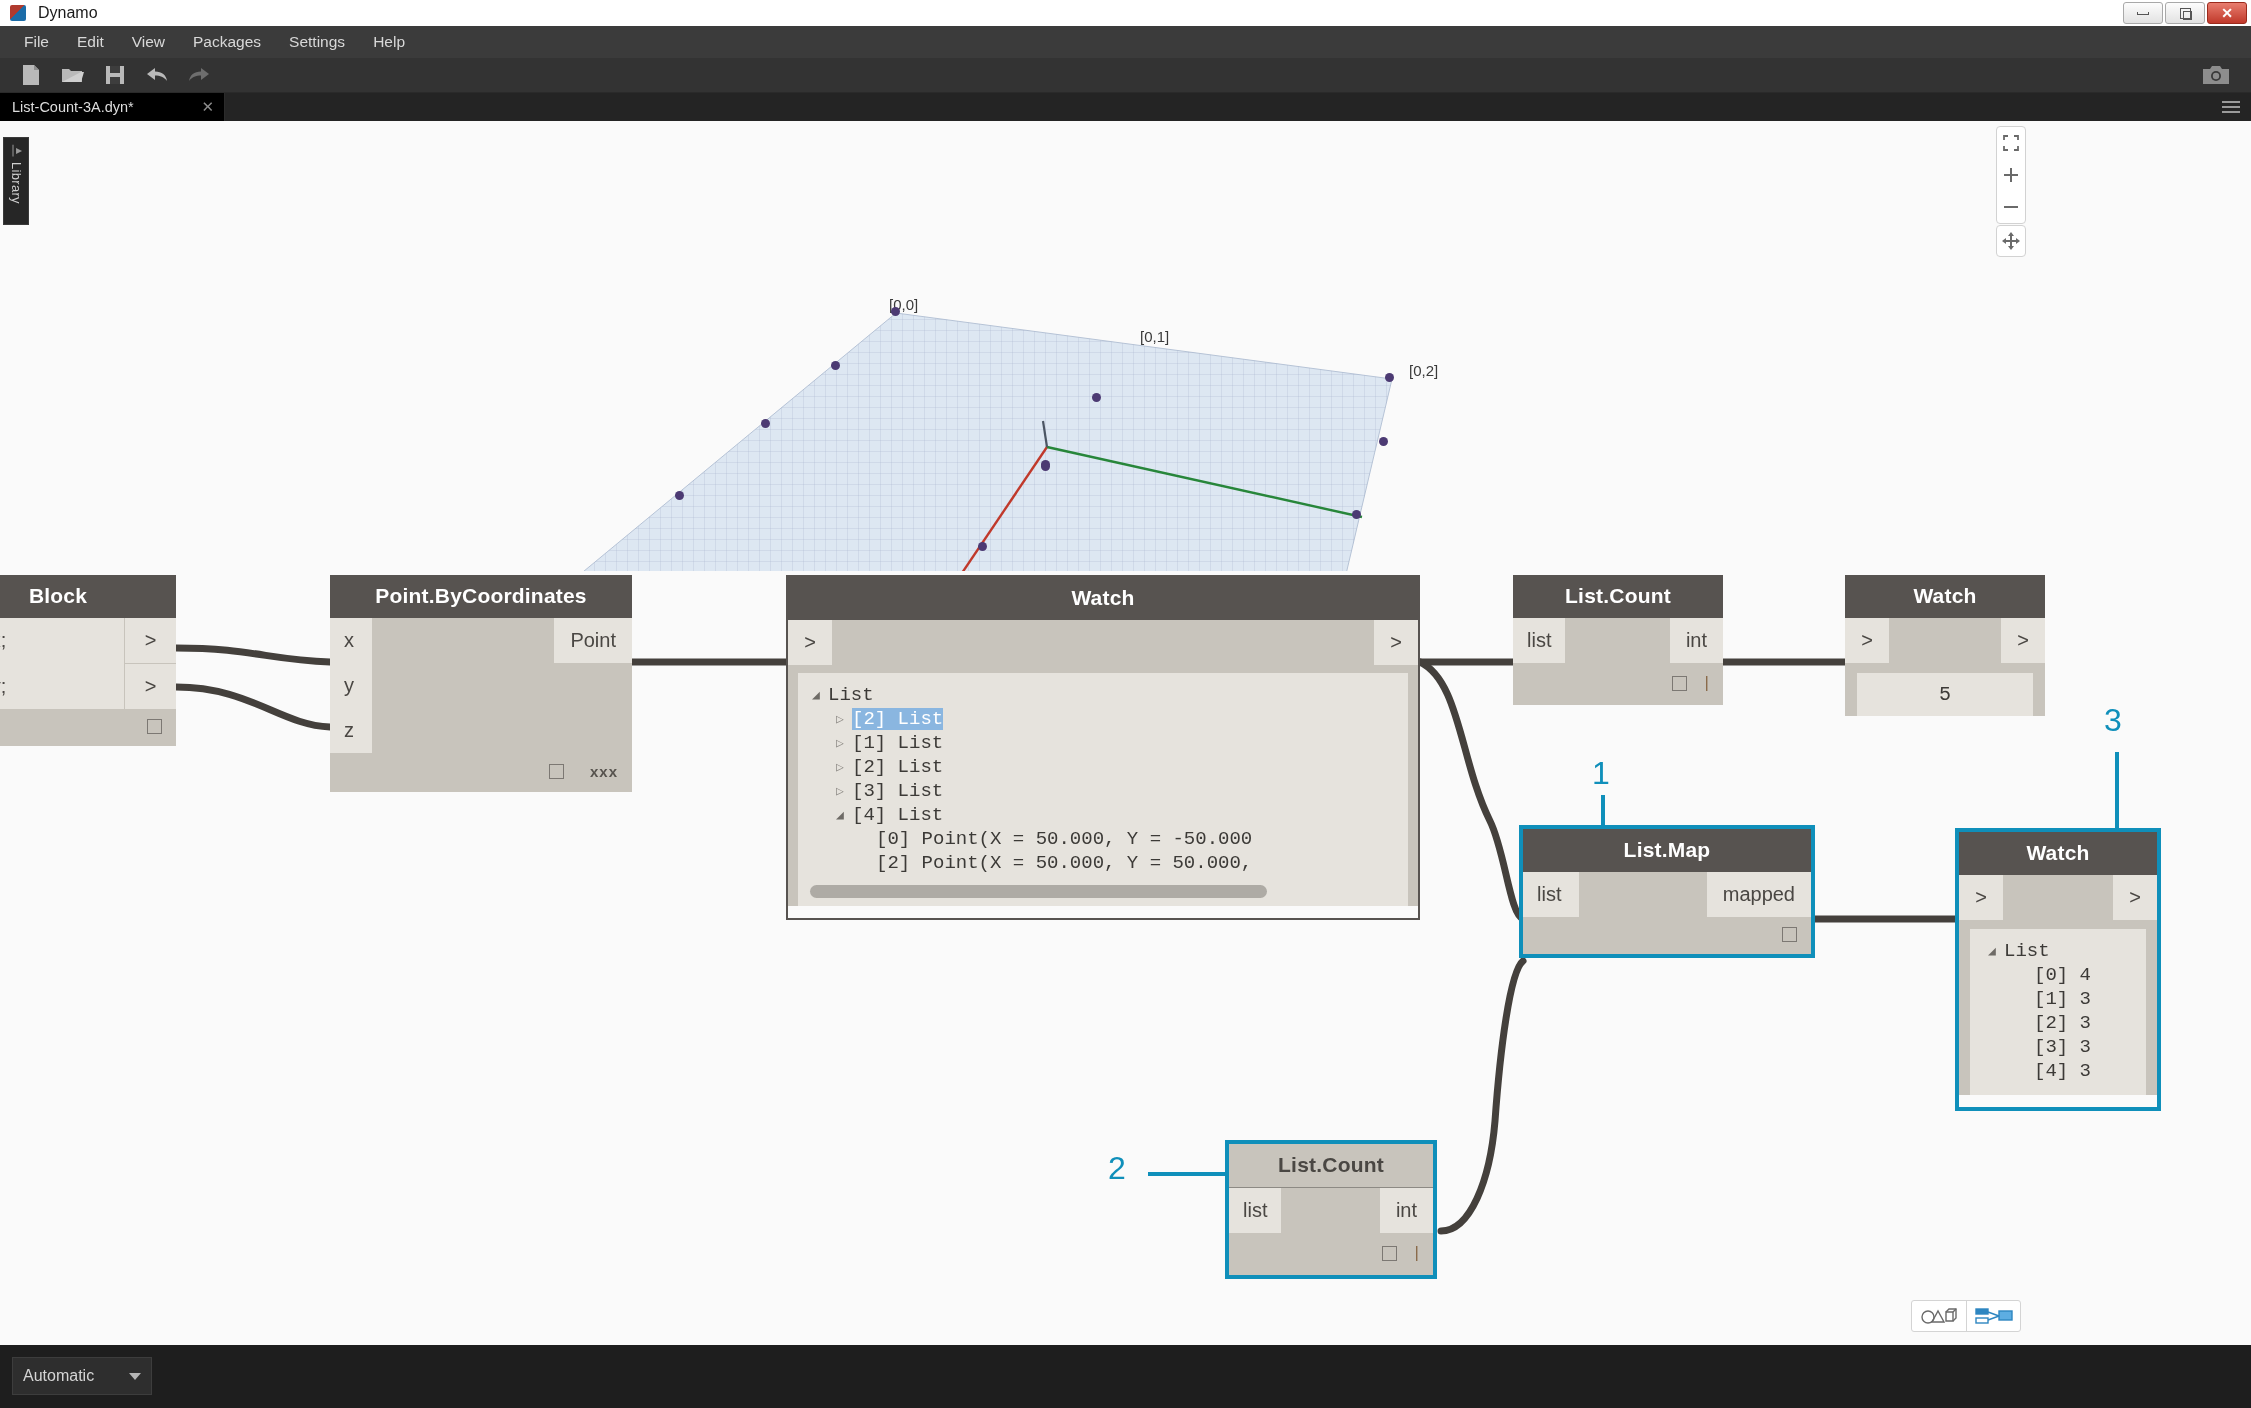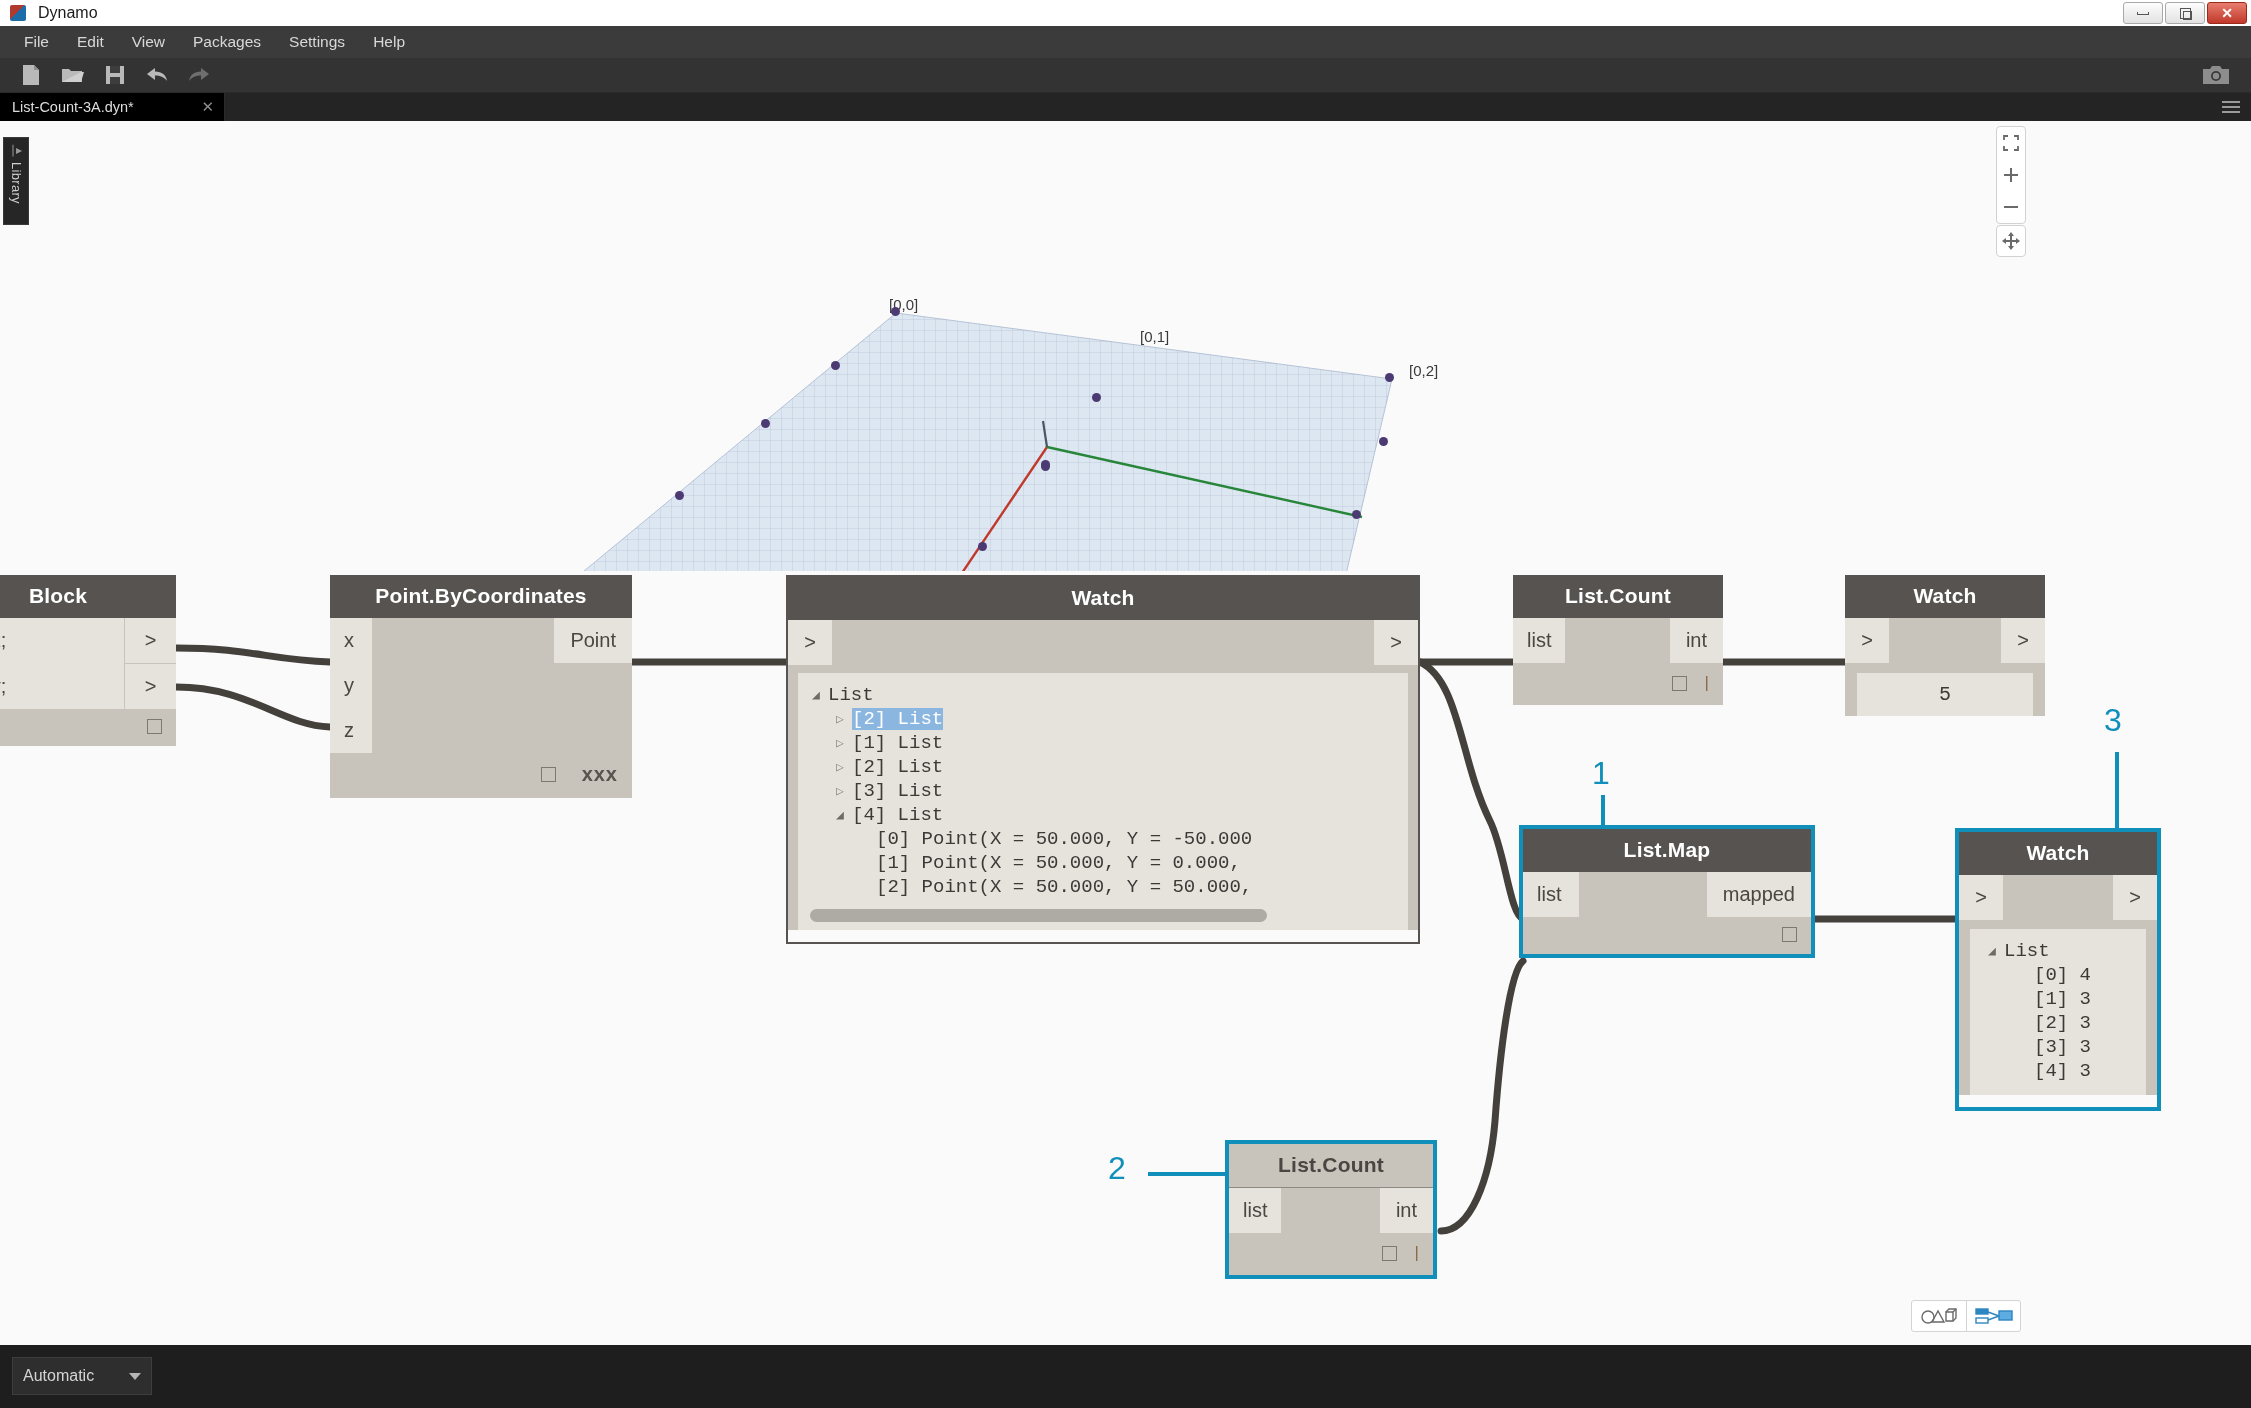--- a/index.html
+++ b/index.html
@@ -129,21 +129,21 @@
     display: flex; align-items: center;
   }
   .port-in { padding: 11px 14px; }
   .port-out { padding: 11px 16px; margin-left: auto; }
   .port-mid { flex: 1; }
   .node-foot {
     display: flex; align-items: center; justify-content: flex-end;
     padding: 10px 14px 12px; gap: 18px;
   }
   .chk { width: 15px; height: 15px; border: 1.5px solid #7c7873; background: transparent; }
-  .foot-tag { font-size: 20px; color: #57534e; font-weight: bold; letter-spacing: 1px; margin-left: 8px; }
+  .foot-tag { font-size: 15px; color: #57534e; font-weight: bold; letter-spacing: 1px; margin-left: 8px; }
   .lacing { font-size: 17px; color: #8a6a4a; }
   .node.selected {
     border: 4px solid #0f8fba; padding: 0;
   }
   .node.selected > .node-hdr, .node.selected > .node-body { }
 
   
   .watch-panel {
     background: #e6e3dd; margin: 8px 10px 12px; padding: 10px 6px 6px;
     font-family: "Liberation Mono", monospace; font-size: 19px; color: #3c3a37;
@@ -406,23 +406,20 @@
           <span class="wt-text">[3] List</span>
         </div>
         <div class="wt-row wt-indent1">
           <span class="wt-arrow open">◢</span>
           <span class="wt-text">[4] List</span>
         </div>
         <div class="wt-row wt-indent2">
           <span class="wt-text">[0] Point(X = 50.000, Y = -50.000</span>
         </div>
         <div class="wt-row wt-indent2">
-          <span class="wt-text">[1] Point(X = 50.000, Y = 0.000,</span>
-        </div>
-        <div class="wt-row wt-indent2">
           <span class="wt-text">[2] Point(X = 50.000, Y = 50.000,</span>
         </div>
         <div class="wt-scroll">
           <div class="wt-scroll-thumb"></div>
         </div>
       </div>
     </div>
   </div>
 
   <div class="node" style="left:1513px; top:575px; width:210px;">

